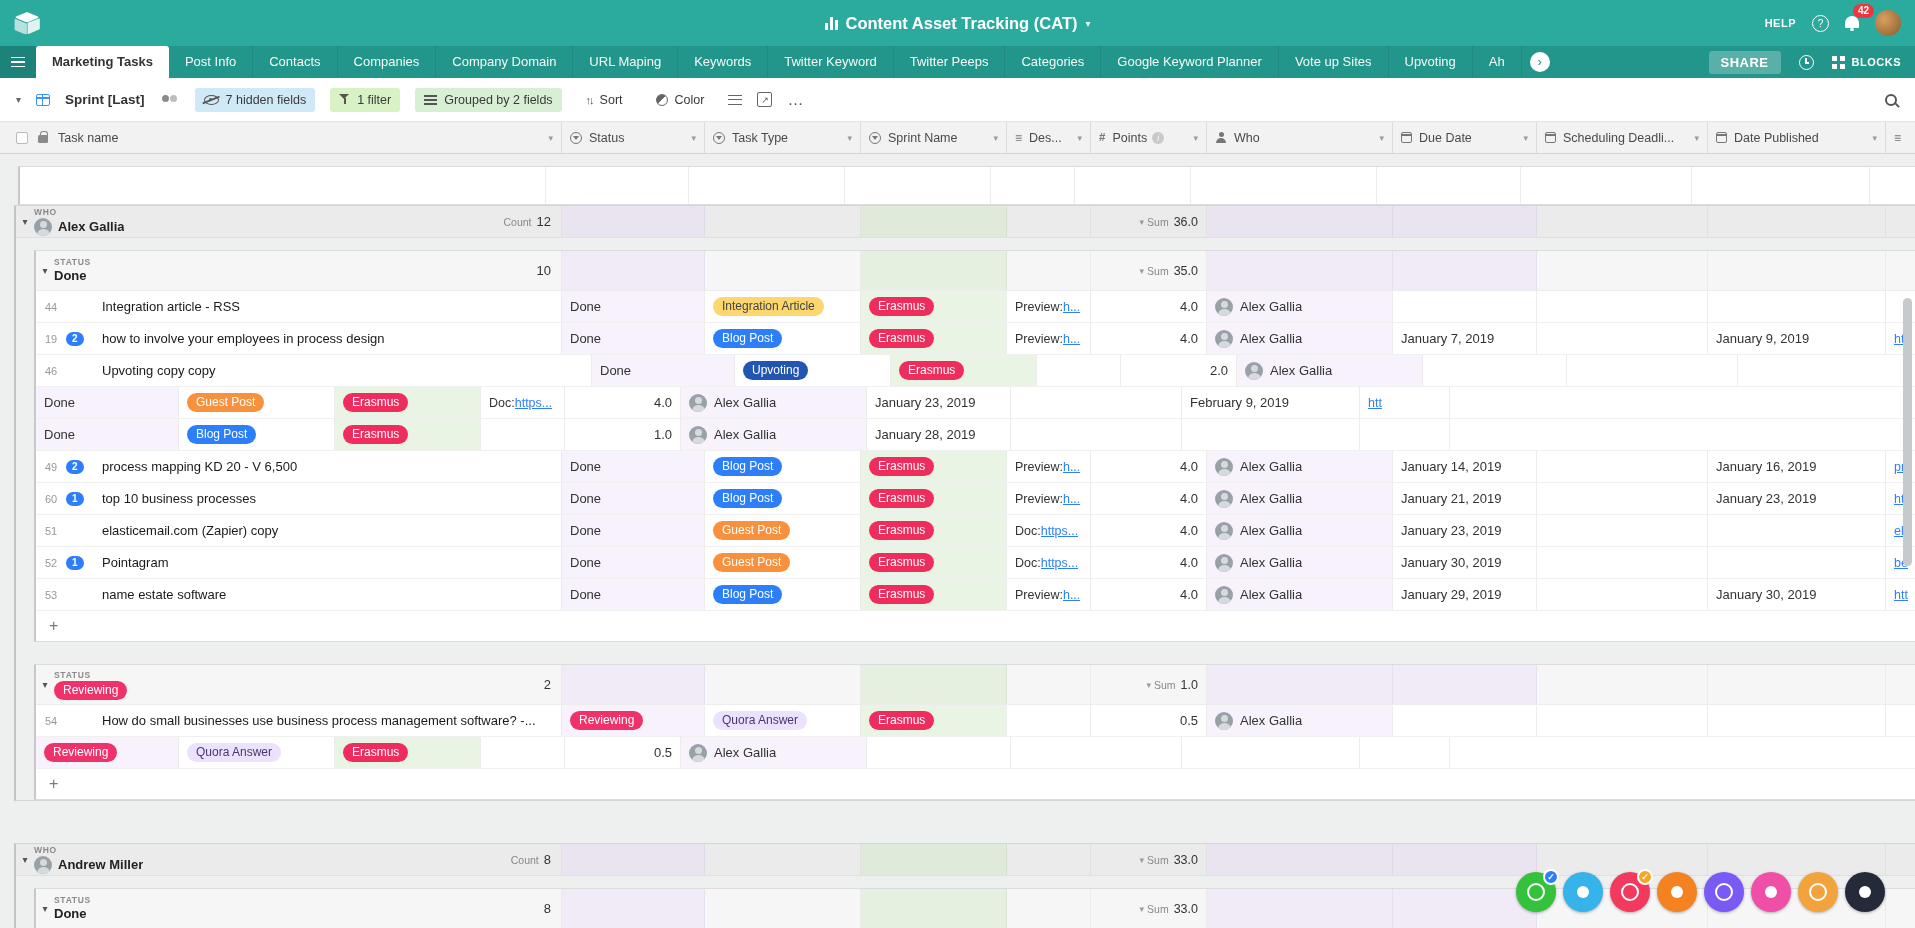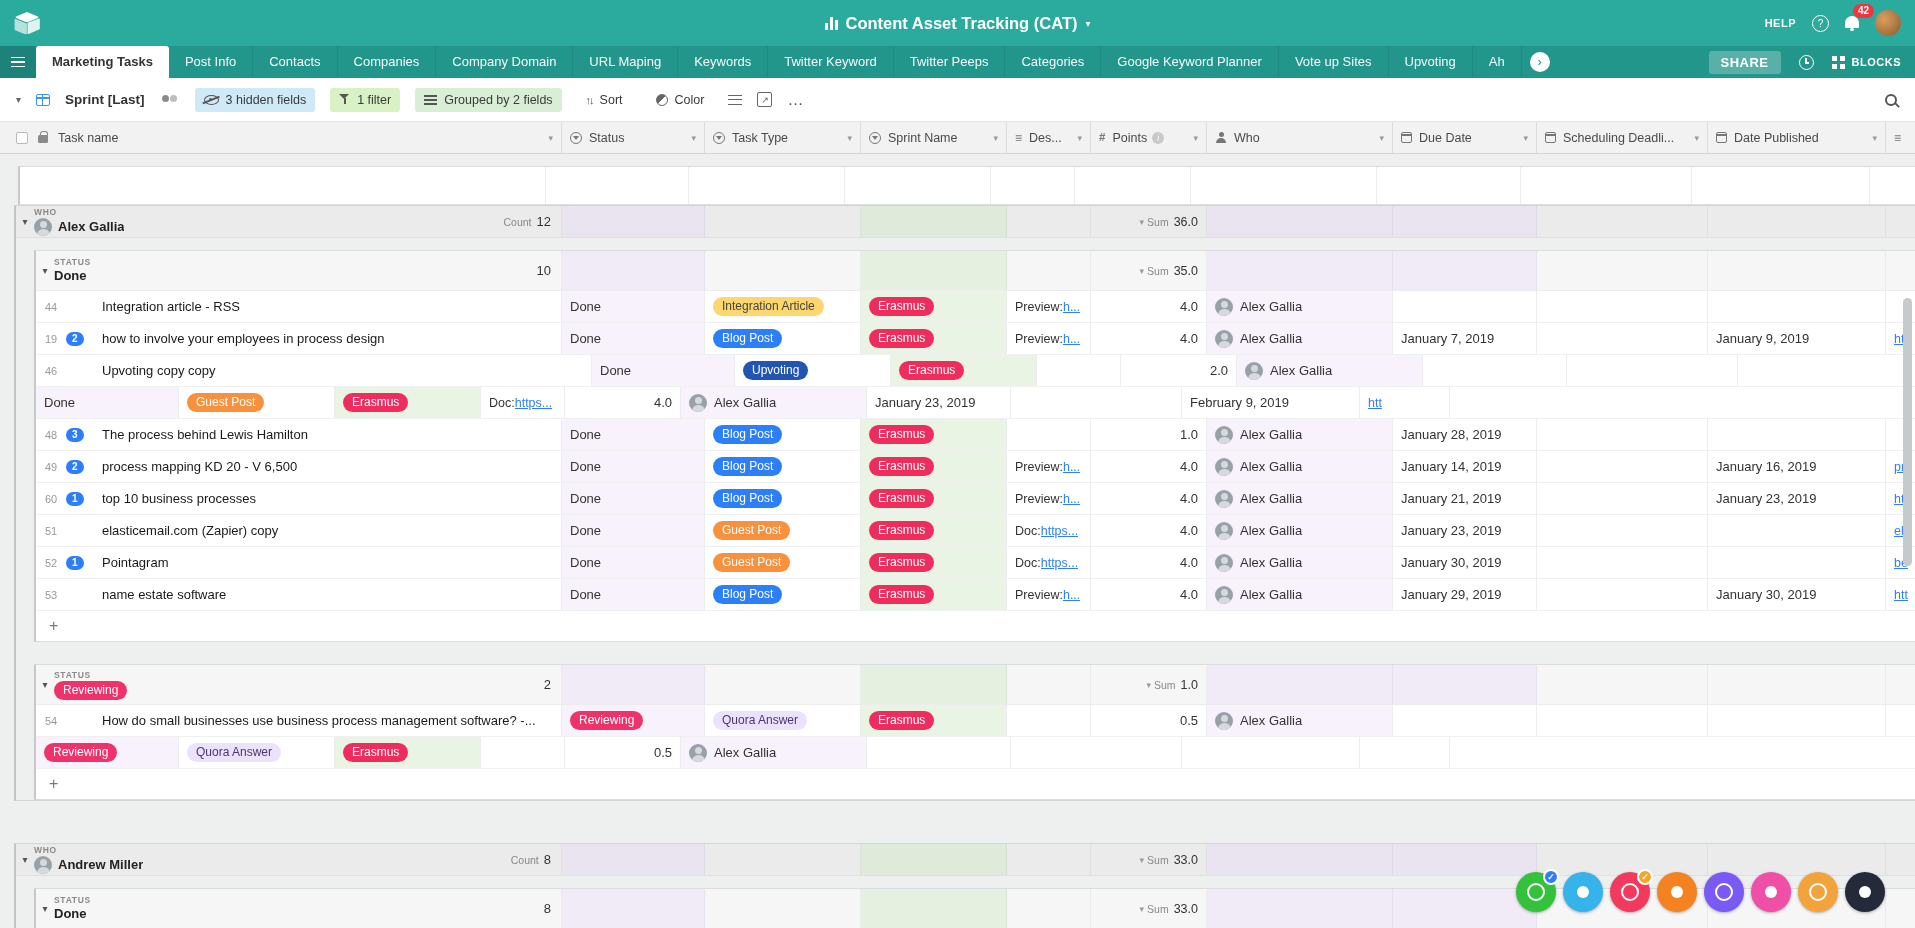--- a/index.html
+++ b/index.html
@@ -225,21 +225,21 @@
     </div>
   </nav>
 
   <div class="toolbar">
     <span class="tb-collapse">▾</span>
     <span class="grid-ic"></span>
     <span class="view-name">Sprint [Last]</span>
     <span class="collab-ic"></span>
     <button class="tb-btn b-blue">
       <span class="eye-ic"></span>
-      <span>3 hidden fields</span>
+      <span>7 hidden fields</span>
     </button>
     <button class="tb-btn b-green">
       <span class="funnel-ic"></span>
       <span>1 filter</span>
     </button>
     <button class="tb-btn b-green2">
       <span class="grp-ic"></span>
       <span>Grouped by 2 fields</span>
     </button>
     <button class="tb-btn">
@@ -516,27 +516,20 @@
             </div>
             <div class="cell c-sched" style="width: 171px;"></div>
             <div class="cell c-pub" style="width: 178px;">
               <span class="plain">February 9, 2019</span>
             </div>
             <div class="cell c-extra" style="width: 90px;">
               <span class="dlink">htt</span>
             </div>
           </div>
           <div class="row data-row">
-            <div class="cell first" style="width: 526px;">
-              <span class="rnum">48</span>
-              <span class="bzone">
-                <span class="cbadge">3</span>
-              </span>
-              <span class="rname">The process behind Lewis Hamilton</span>
-            </div>
             <div class="cell c-status t-lav" style="width: 143px;">
               <span class="plain">Done</span>
             </div>
             <div class="cell c-type" style="width: 156px;">
               <span class="pill" style="background: rgb(45, 127, 249); color: rgb(255, 255, 255);">Blog Post</span>
             </div>
             <div class="cell c-sprint t-grn" style="width: 146px;">
               <span class="pill" style="background: rgb(238, 45, 94); color: rgb(255, 255, 255);">Erasmus</span>
             </div>
             <div class="cell c-desc" style="width: 84px;"></div>

